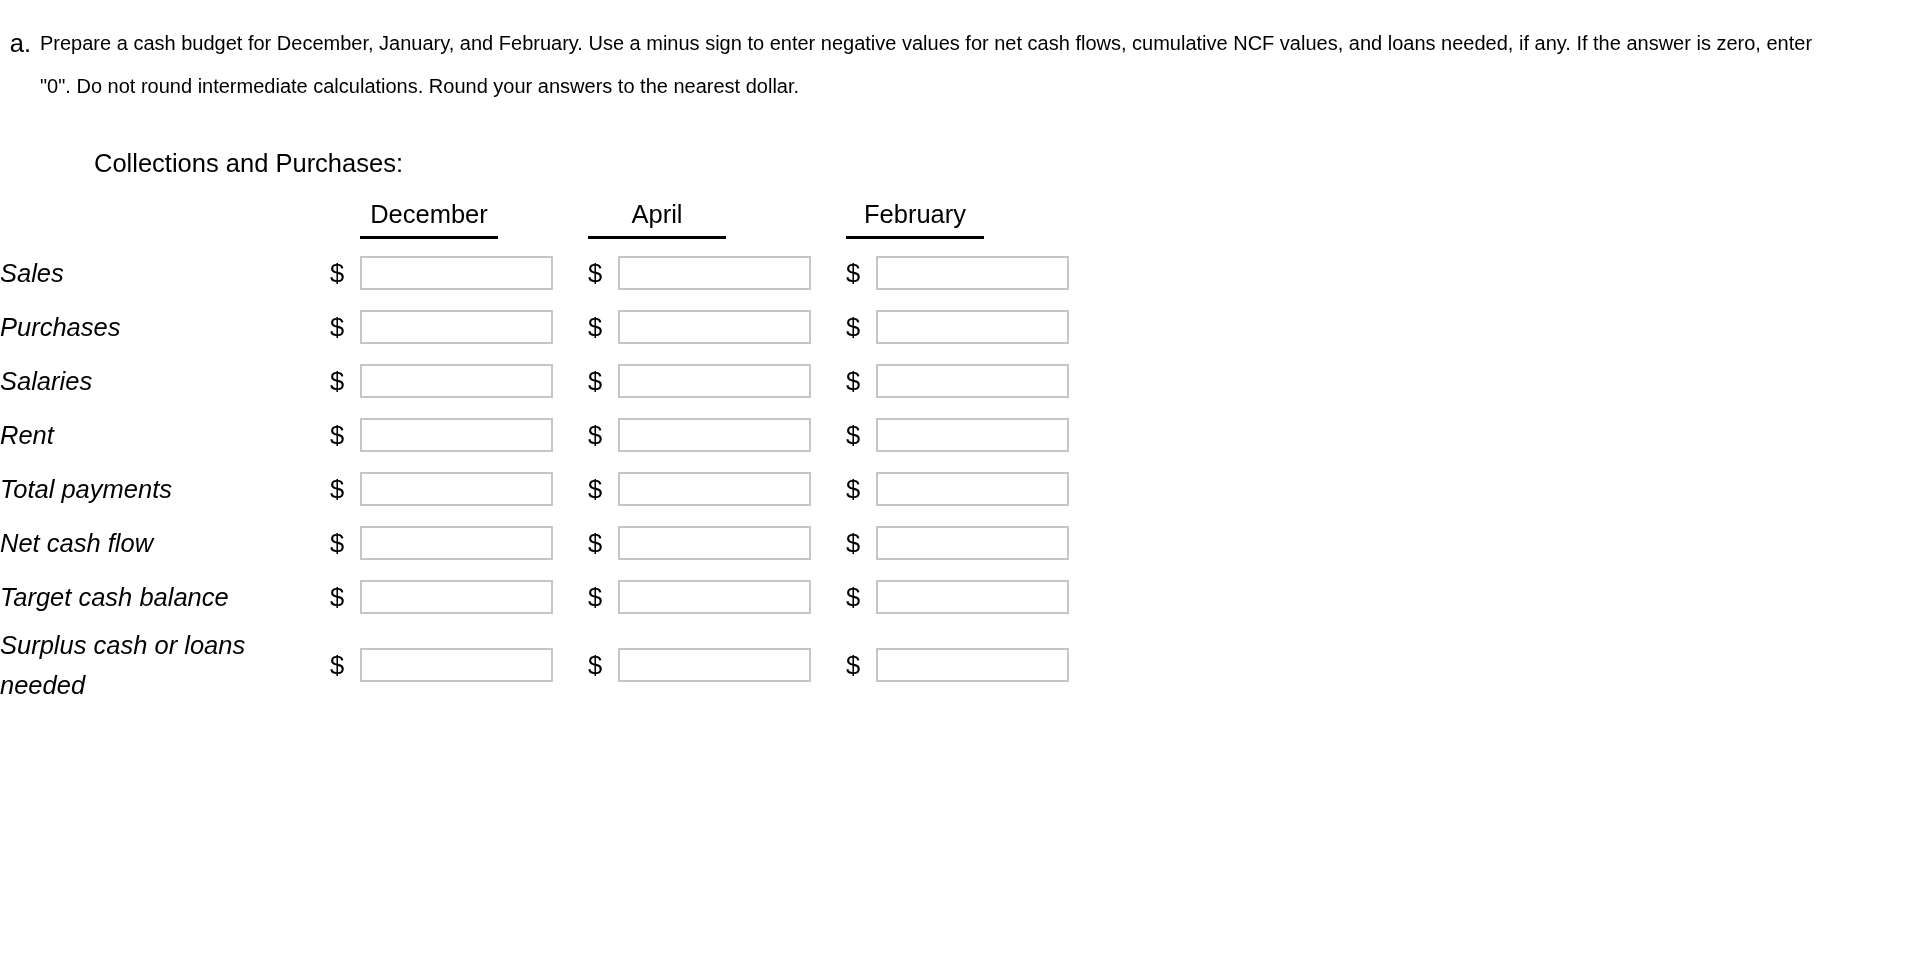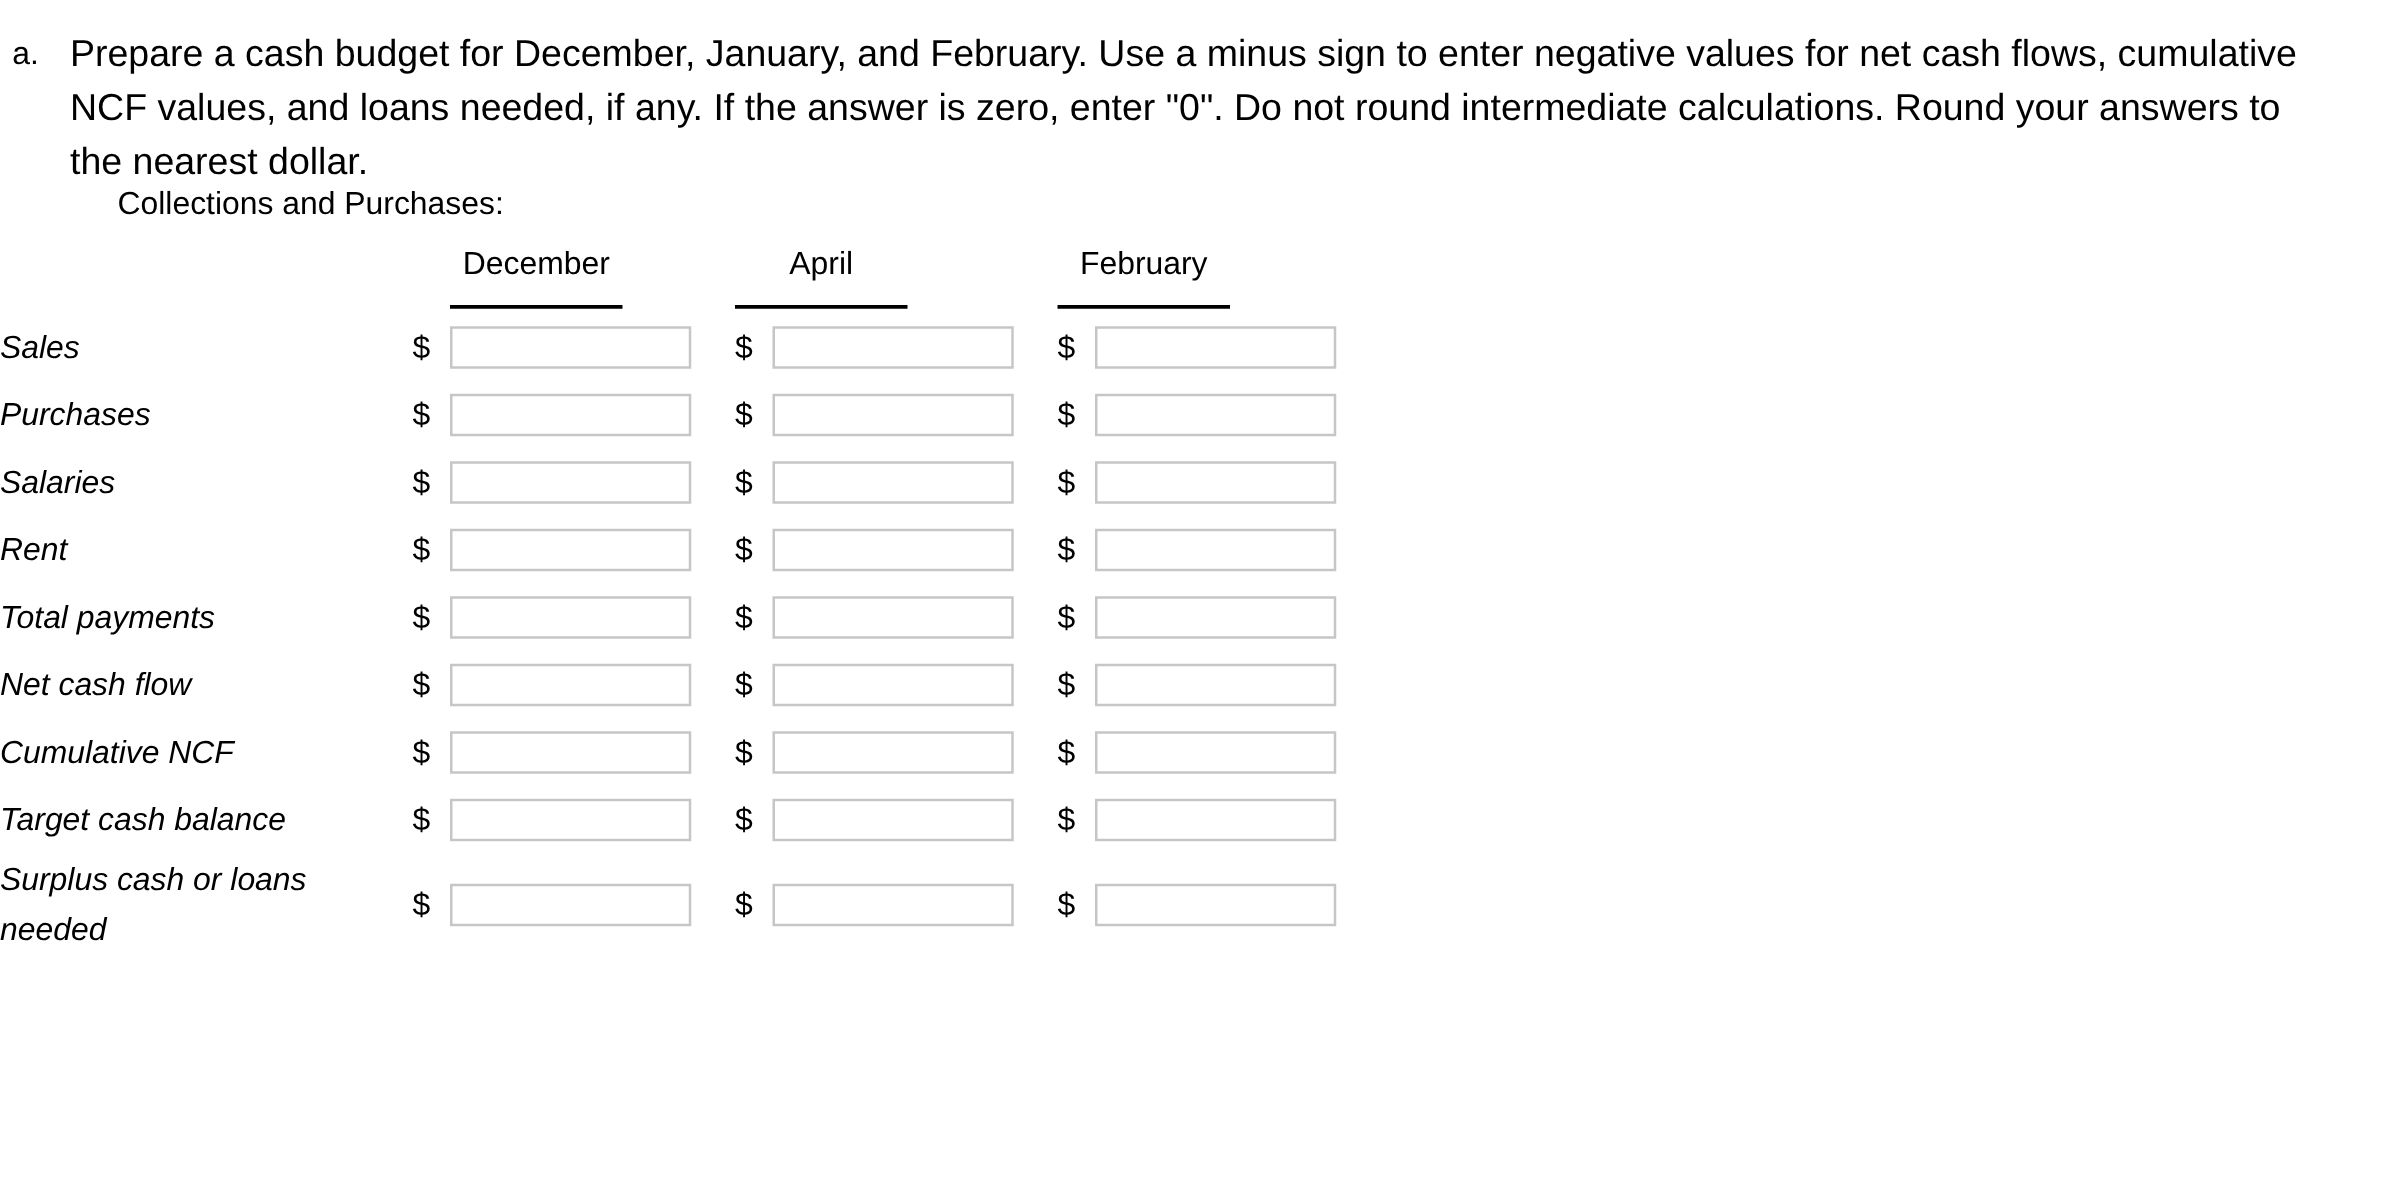--- a/index.html
+++ b/index.html
@@ -29,24 +29,23 @@
     flex: 0 0 auto;
     width: 40px;
     text-align: right;
     font-size: 25.5px;
     line-height: 43px;
     padding-right: 9px;
     box-sizing: border-box;
   }
   .instr-text {
     flex: 1 1 auto;
-    font-size: 30px;
+    font-size: 20px;
     line-height: 43px;
     max-width: 1800px;
-    margin-left: 16px;
   }
 
   
   .section-label {
     position: absolute;
     left: 77px;
     top: 148px;
     font-size: 25.5px;
     line-height: 30px;
     margin-left: 17px;
@@ -89,21 +88,21 @@
     height: 46px;
     padding-bottom: 4px;
   }
   .hdr-cell {
     text-align: left;
   }
   .hdr-inner {
     display: inline-block;
     text-align: center;
     border-bottom: 3px solid #000000;
-    padding: 0 4px 18px 4px;
+    padding: 0 4px 7px 4px;
     font-size: 25.5px;
     line-height: 30px;
     min-width: 130px;
   }
   .hdr-spacer { width: 360px; }
 
   .data-row td { height: 54px; }
   .data-row.tall td { height: 82px; }
 
   .money-input {
@@ -239,35 +238,20 @@
         <td class="col-sym">$</td>
         <td class="col-field">
           <input type="text" class="money-input" style="">
         </td>
         <td class="col-sym">$</td>
         <td class="col-field">
           <input type="text" class="money-input" style="">
         </td>
       </tr>
       <tr class="data-row">
-        <td class="col-label">Cumulative NCF</td>
-        <td class="col-sym">$</td>
-        <td class="col-field">
-          <input type="text" class="money-input" style="">
-        </td>
-        <td class="col-sym">$</td>
-        <td class="col-field">
-          <input type="text" class="money-input" style="">
-        </td>
-        <td class="col-sym">$</td>
-        <td class="col-field">
-          <input type="text" class="money-input" style="">
-        </td>
-      </tr>
-      <tr class="data-row">
         <td class="col-label">Target cash balance</td>
         <td class="col-sym">$</td>
         <td class="col-field">
           <input type="text" class="money-input" style="">
         </td>
         <td class="col-sym">$</td>
         <td class="col-field">
           <input type="text" class="money-input" style="">
         </td>
         <td class="col-sym">$</td>

